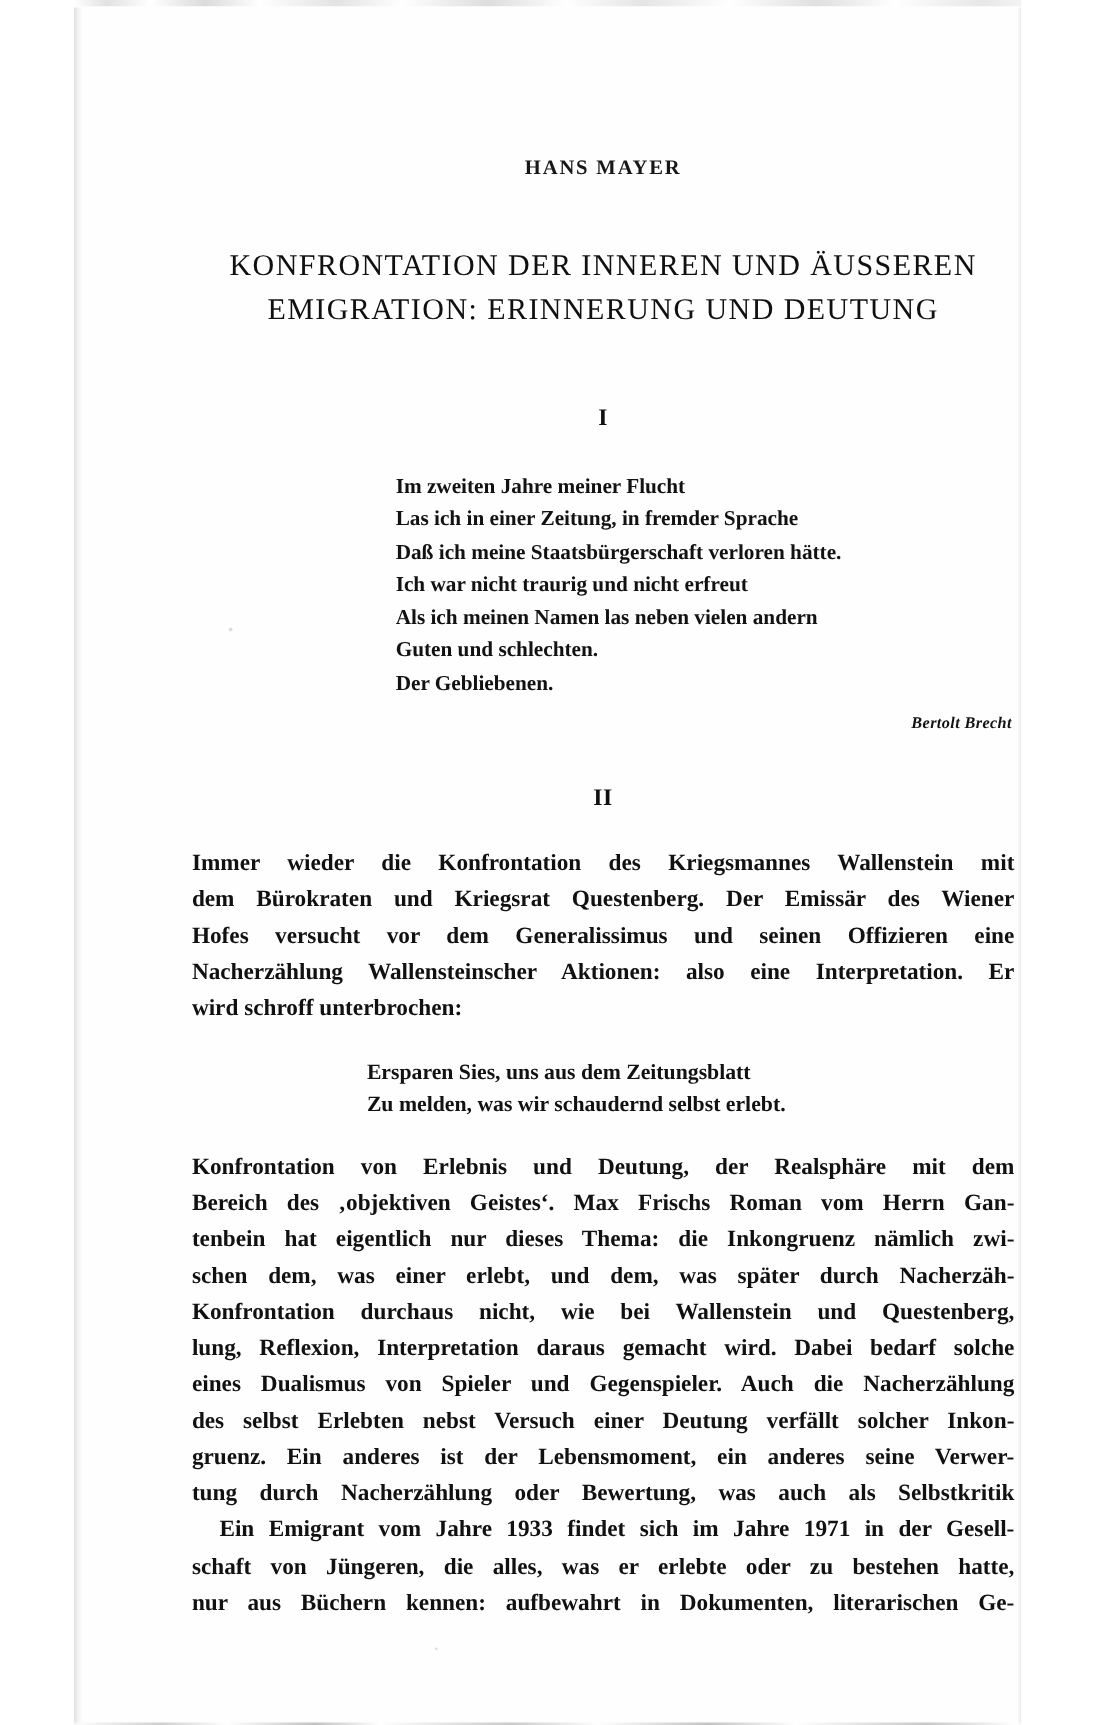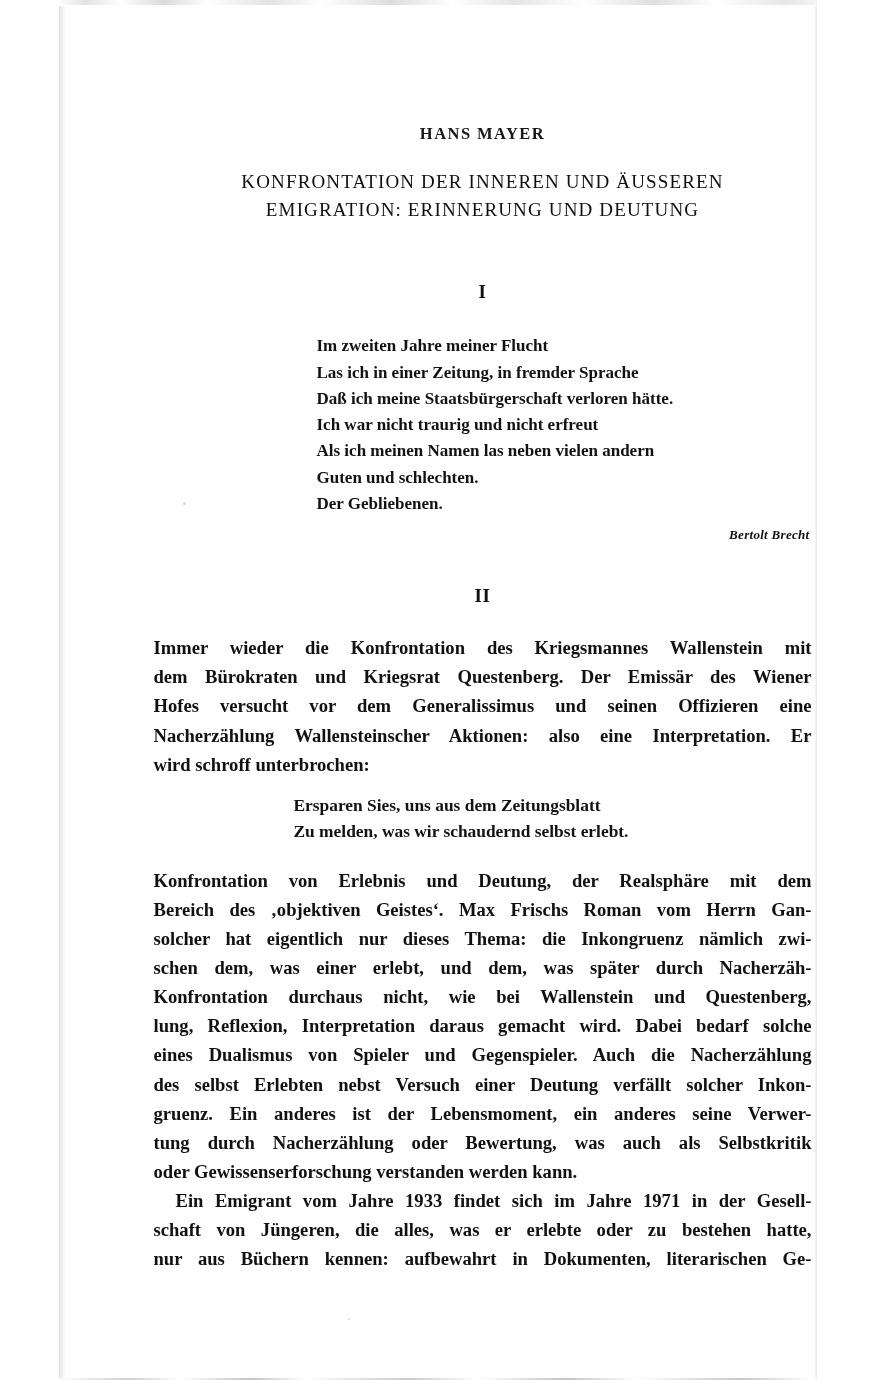--- a/index.html
+++ b/index.html
@@ -82,23 +82,23 @@
   .author-line {
     text-align: center;
     margin-top: 124px;
     font-size: 16.5px;
     letter-spacing: 1.45px;
     font-weight: 600;
     color: #171717;
   }
 
   .title-block {
-    margin-top: 24px;
+    margin-top: 52px;
     text-align: center;
-    font-size: 19px;
+    font-size: 24px;
     line-height: 1.46;
     letter-spacing: 1.15px;
     font-weight: 400;
     color: #101010;
   }
   .title-block .tline { display: block; white-space: nowrap; }
 
   .section-numeral {
     text-align: center;
     font-weight: 700;
@@ -151,21 +151,21 @@
     white-space: nowrap;
   }
   .linebox .ln.j {
     text-align: justify;
     text-align-last: justify;
     white-space: normal;
   }
 
   
   .verse-quote {
-    margin-top: 13px;
+    margin-top: 23px;
     margin-bottom: 22px;
     margin-left: 140px;
     font-size: 17.4px;
     line-height: 1.5;
     font-weight: 600;
     color: #121212;
   }
   .verse-quote .vline { display: block; white-space: nowrap; }
 </style>
 </head>
@@ -219,29 +219,28 @@
       </p>
 
       <div class="verse-quote">
         <span class="vline">Ersparen Sies, uns aus dem Zeitungsblatt</span>
         <span class="vline">Zu melden, was wir schaudernd selbst erlebt.</span>
       </div>
 
       <p class="para-cont linebox">
         <span class="ln j">Konfrontation von Erlebnis und Deutung, der Realsphäre mit dem</span>
         <span class="ln j">Bereich des ‚objektiven Geistes‘. Max Frischs Roman vom Herrn Gan-</span>
-        <span class="ln j">solcher hat eigentlich nur dieses Thema: die Inkongruenz nämlich zwi-</span>
+        <span class="ln j">tenbein hat eigentlich nur dieses Thema: die Inkongruenz nämlich zwi-</span>
         <span class="ln j">schen dem, was einer erlebt, und dem, was später durch Nacherzäh-</span>
         <span class="ln j">Konfrontation durchaus nicht, wie bei Wallenstein und Questenberg,</span>
         <span class="ln j">lung, Reflexion, Interpretation daraus gemacht wird. Dabei bedarf solche</span>
         <span class="ln j">eines Dualismus von Spieler und Gegenspieler. Auch die Nacherzählung</span>
         <span class="ln j">des selbst Erlebten nebst Versuch einer Deutung verfällt solcher Inkon-</span>
         <span class="ln j">gruenz. Ein anderes ist der Lebensmoment, ein anderes seine Verwer-</span>
         <span class="ln j">tung durch Nacherzählung oder Bewertung, was auch als Selbstkritik</span>
-        <span class="ln">oder Gewissenserforschung verstanden werden kann.</span>
       </p>
 
       <p class="para-cont linebox">
         <span class="ln j" style="text-indent:22px;">Ein Emigrant vom Jahre 1933 findet sich im Jahre 1971 in der Gesell-</span>
         <span class="ln j">schaft von Jüngeren, die alles, was er erlebte oder zu bestehen hatte,</span>
         <span class="ln j">nur aus Büchern kennen: aufbewahrt in Dokumenten, literarischen Ge-</span>
       </p>
 
     </div>
   </div>

